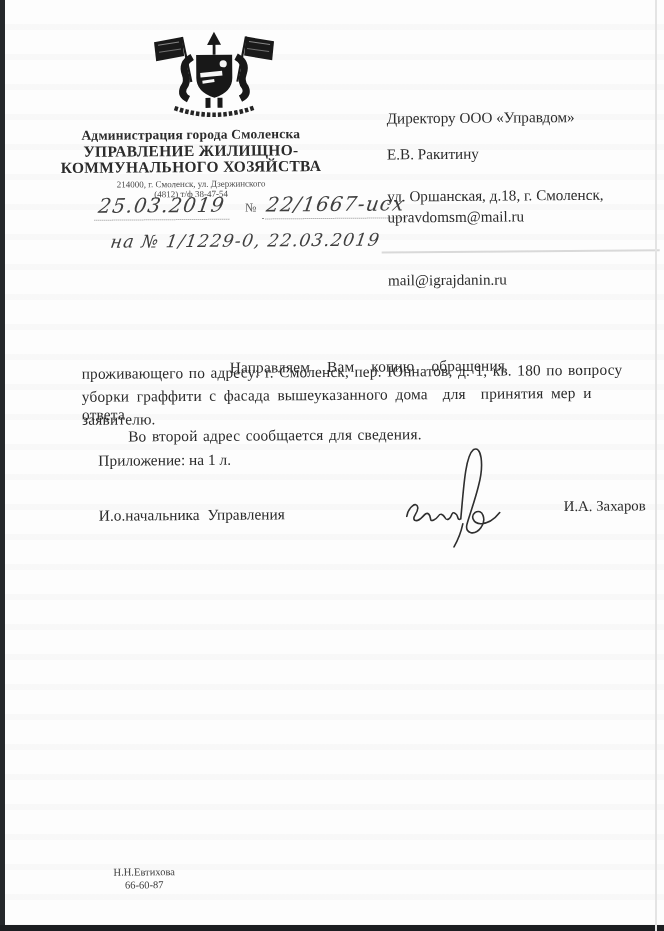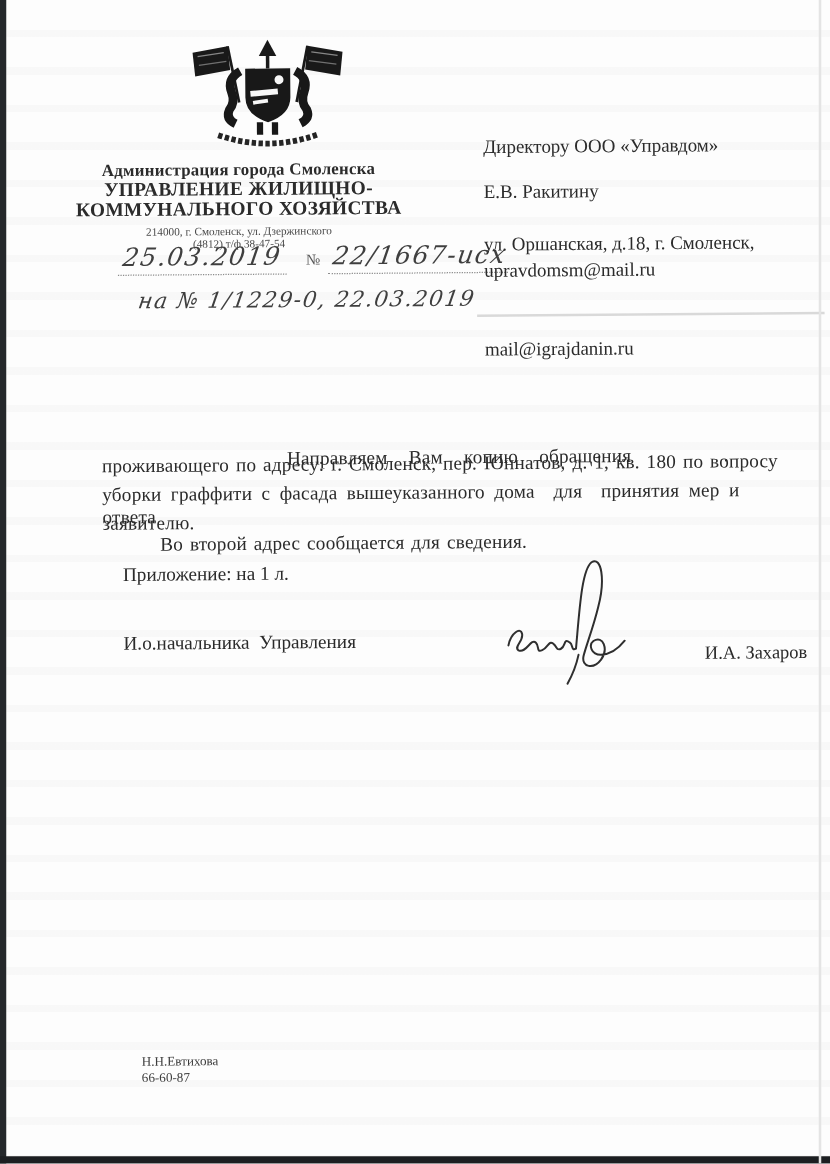--- a/index.html
+++ b/index.html
@@ -59,24 +59,24 @@
   .b1 .tail-dot{margin-left:74px;word-spacing:0;}
   .b2{top:363px;}
   .b3{top:386px;word-spacing:3.5px;}
   .b4{top:409px;}
   .p2{top:426px;padding-left:46px;}
   .attachment{position:absolute;left:98px;top:450px;font-size:15.4px;}
 
   
   .signer-title{position:absolute;left:98px;top:505px;font-size:15.4px;white-space:pre;}
   .signature-svg{position:absolute;left:400px;top:445px;}
-  .signer-name{position:absolute;left:563px;top:500px;font-size:14.8px;margin-top:17px;}
+  .signer-name{position:absolute;left:563px;top:500px;font-size:14.8px;}
 
   
-  .footer{position:absolute;left:110px;top:842px;font-size:10.5px;line-height:13px;color:#3c3c3c;}
+  .footer{position:absolute;left:110px;top:864px;font-size:10.5px;line-height:13px;color:#3c3c3c;text-align:center;}
 </style>
 </head>
 <body>
 
 <div class="page">
   <div class="content">
 
     <div class="letterhead">
       <svg class="emblem" width="140" height="88" viewBox="0 0 140 86">
 

